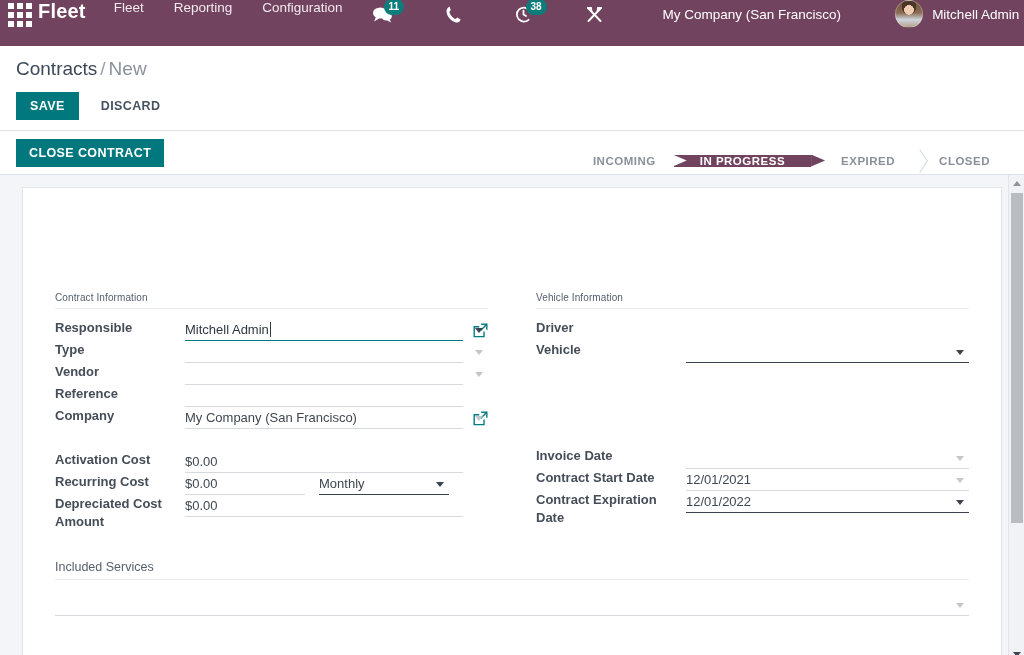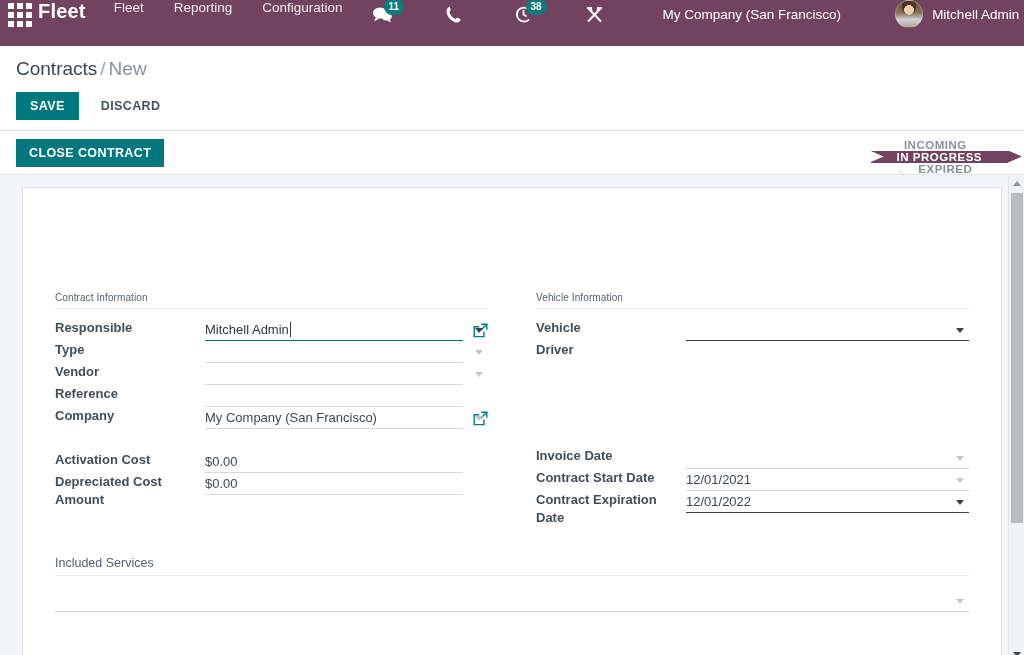--- a/index.html
+++ b/index.html
@@ -140,23 +140,22 @@
     font-size: 12.5px;
     font-weight: bold;
     letter-spacing: .4px;
     border: none;
     padding: 7px 13px;
     cursor: pointer;
   }
   .statusbar {
     margin-left: auto;
     display: flex;
-    align-items: center;
+    align-items: flex-end;
     height: 28px;
-    flex-direction: column;
   }
   .stage {
     position: relative;
     display: flex; align-items: center;
     font-size: 11.5px;
     font-weight: bold;
     letter-spacing: .5px;
     color: #8a8f99;
     padding: 0 18px 0 26px;
     background: transparent;
@@ -506,50 +505,65 @@
           <tr>
             <td class="lbl">Activation Cost</td>
             <td class="val">
               <div class="field">
                 <input class="fld-input" value="$0.00" style="">
                 <span class="ext-link" style="visibility:hidden"></span>
               </div>
             </td>
           </tr>
           <tr>
+            <td class="lbl">Recurring Cost</td>
+            <td class="val">
+              <div class="dual">
+                <span class="amount">
+                  <input class="fld-input" value="$0.00" style="">
+                </span>
+                <span class="period">
+                  <input class="fld-input required-filled" value="Monthly" style="">
+                  <span class="caret dark"></span>
+                </span>
+                <span class="ext-link" style="visibility:hidden"></span>
+              </div>
+            </td>
+          </tr>
+          <tr>
             <td class="lbl">Depreciated Cost Amount</td>
             <td class="val">
               <div class="field">
                 <input class="fld-input" value="$0.00" style="">
                 <span class="ext-link" style="visibility:hidden"></span>
               </div>
             </td>
           </tr>
         </tbody>
           </table>
       </div>
 
       <div class="form-col">
         <div class="group-title">Vehicle Information</div>
         <table class="fields">
           <tbody>
               <tr>
+            <td class="lbl">Driver</td>
+            <td class="val">
+              <div class="field">
+                <input class="fld-input" style="border-bottom: none;" readonly="" value="">
+              </div>
+            </td>
+          </tr>
+          <tr>
             <td class="lbl">Vehicle</td>
             <td class="val">
               <div class="field">
                 <input class="fld-input required-empty" value="" style="">
                 <span class="caret dark"></span>
-              </div>
-            </td>
-          </tr>
-          <tr>
-            <td class="lbl">Driver</td>
-            <td class="val">
-              <div class="field">
-                <input class="fld-input" style="border-bottom: none;" readonly="" value="">
               </div>
             </td>
           </tr>
           <tr>
             <td colspan="2">
                   <div class="spacer-rows" style="height:84px"></div>
                 </td>
           </tr>
           <tr>
             <td class="lbl">Invoice Date</td>

